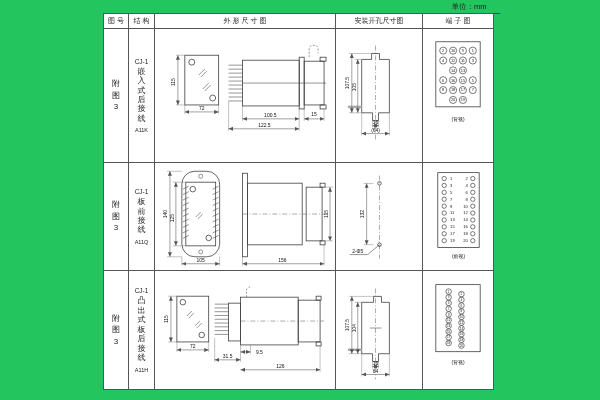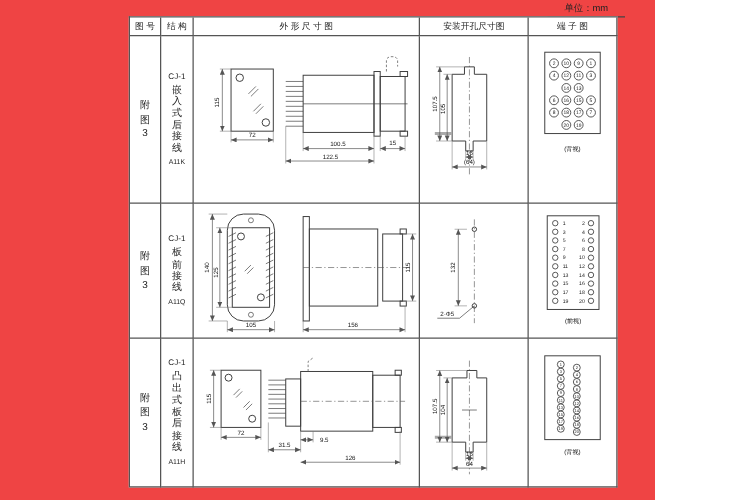--- a/index.html
+++ b/index.html
@@ -1,16 +1,16 @@
 <!DOCTYPE html>
 <html><head>
 <meta charset="utf-8">
 <style>
   html,body{margin:0;padding:0;background:#fff;}
-  .page{position:relative;width:524px;height:400px;background:#ef4444;
+  .page{position:relative;width:600px;height:400px;background:#22c55e;
         font-family:"Liberation Sans","DejaVu Sans",sans-serif;color:#222;overflow:hidden;}
   .unit{position:absolute;top:2px;left:438px;width:62px;text-align:center;font-size:7.5px;
         border-bottom:1px solid #444;padding-bottom:1px;white-space:nowrap;}
   .tbl{position:absolute;left:103px;top:13px;display:grid;
        grid-template-columns:25px 26px 181px 87px 71px;
        grid-template-rows:15px 134px 108px 119px;
        border-left:1px solid #555;border-top:1px solid #555;background:#fff;}
   .c{border-right:1px solid #555;border-bottom:1px solid #555;
      display:flex;align-items:center;justify-content:center;overflow:hidden;position:relative;}
   .th{font-size:7px;white-space:nowrap;letter-spacing:0px;}

